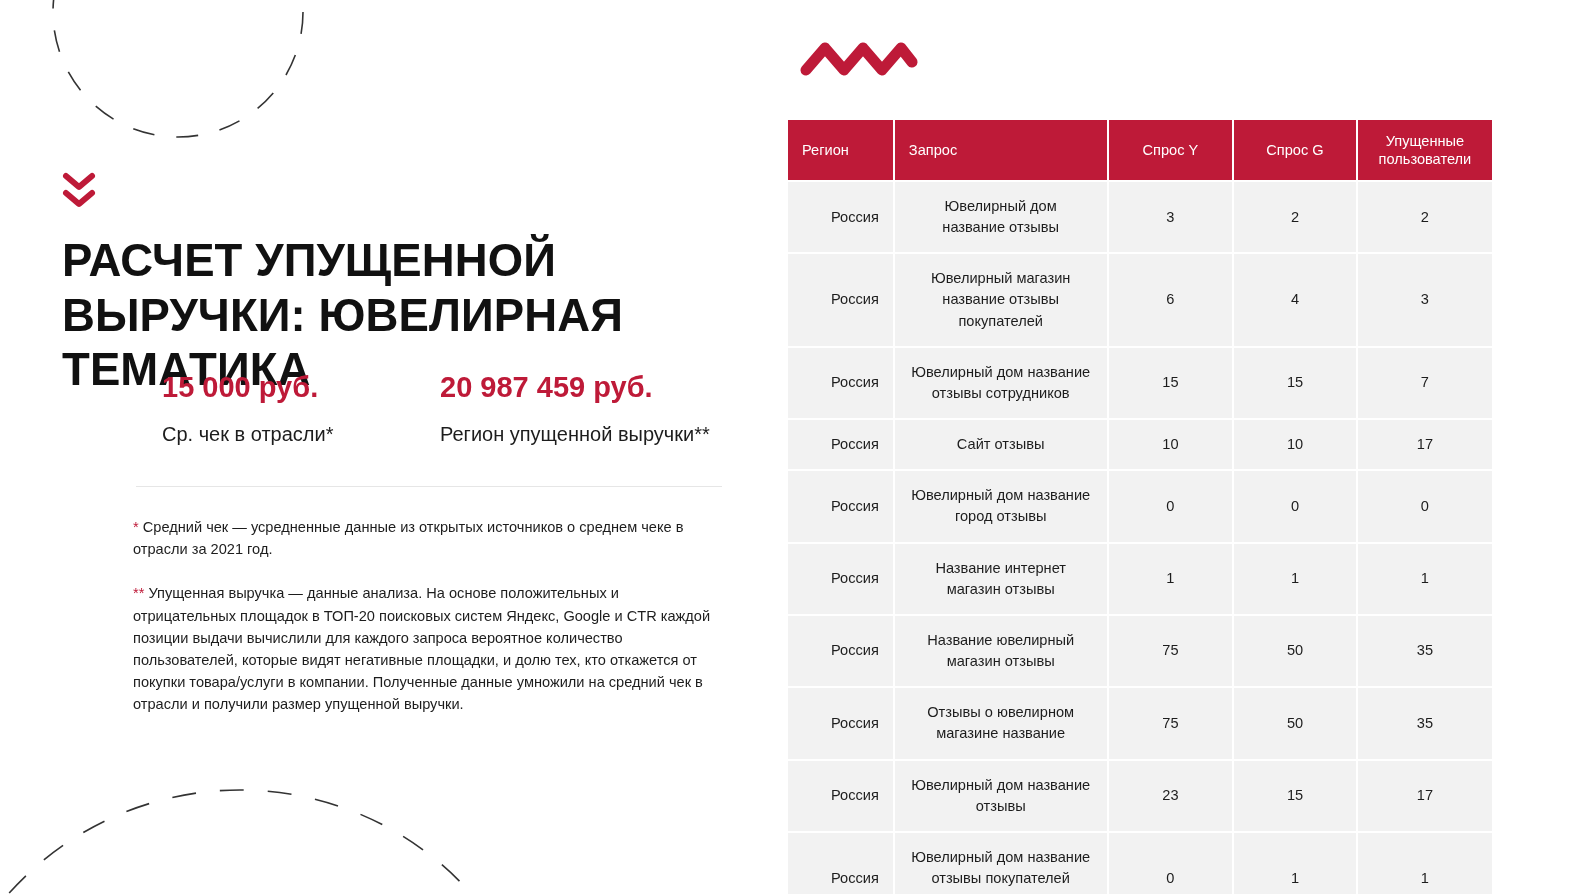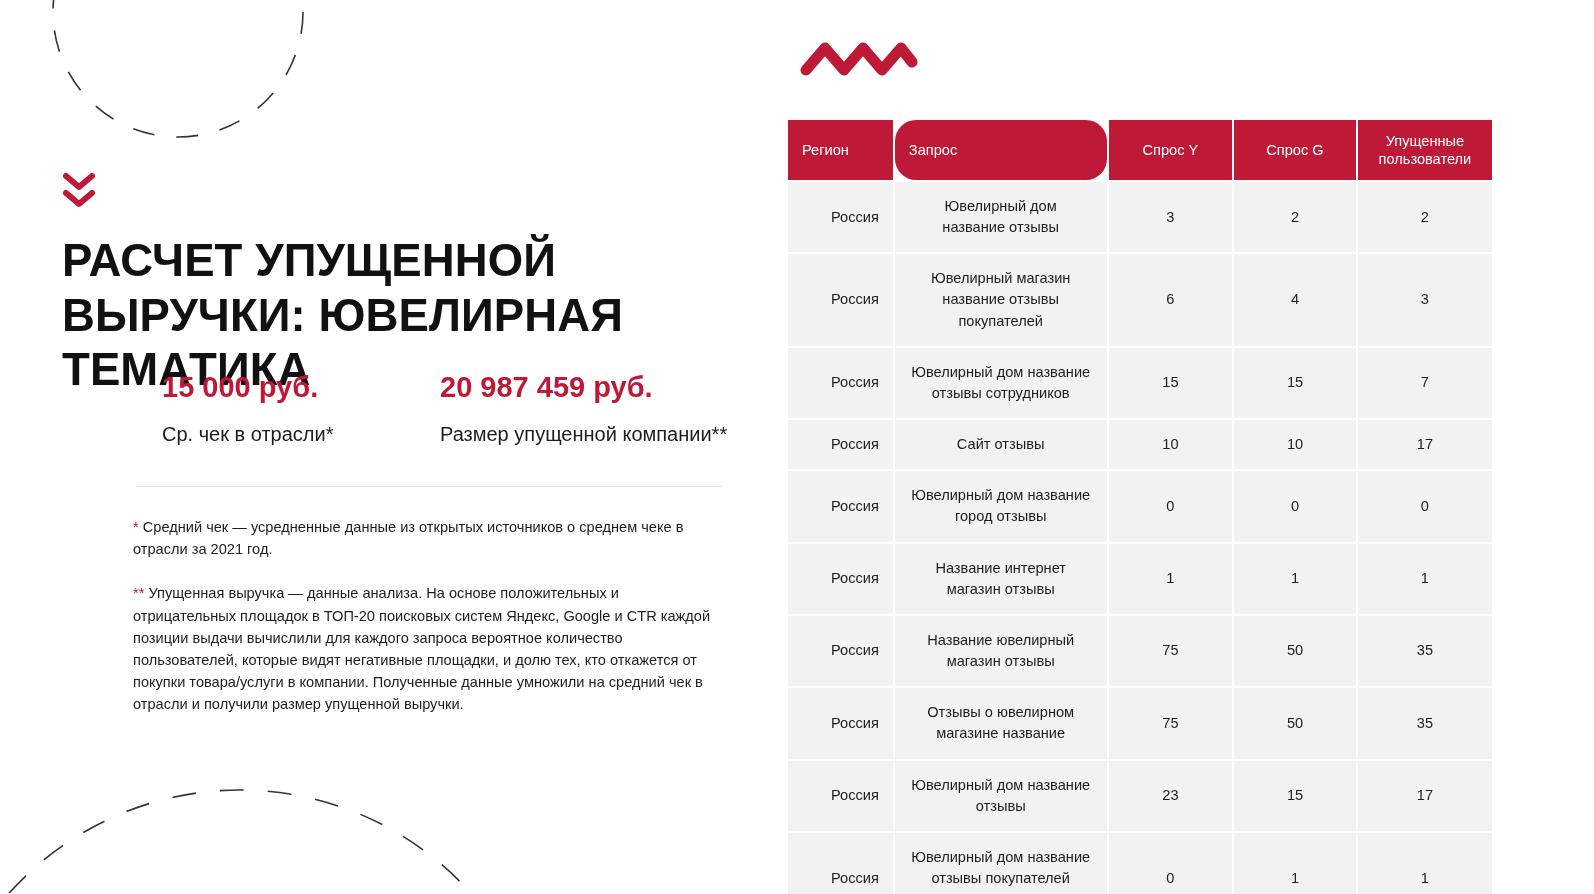--- a/index.html
+++ b/index.html
@@ -127,21 +127,21 @@
     height: 60px;
     padding: 6px 14px;
     vertical-align: middle;
     line-height: 1.25;
   }
   th.col-region, th.col-query { text-align: left; }
   th.col-num { text-align: center; }
 
   
   .col-region { width: 100px; }
-  .col-query  { width: 202px; border-radius: 21px; }
+  .col-query  { width: 202px; }
   .col-y      { width: 118px; margin-left: 44px; }
   .col-g      { width: 116px; }
   .col-missed { width: 128px; }
 
   #demand-table tbody td {
     background: #F2F2F2;
     color: #1d1d1d;
     font-size: 14.6px;
     line-height: 1.45;
     padding: 14px 14px;
@@ -176,21 +176,21 @@
       <h1 id="page-title">РАСЧЕТ УПУЩЕННОЙ ВЫРУЧКИ: ЮВЕЛИРНАЯ ТЕМАТИКА</h1>
     </div>
 
     <div id="stats">
       <div class="stat" id="stat-0">
         <div class="stat-value">15 000 руб.</div>
         <div class="stat-label">Ср. чек в отрасли*</div>
       </div>
       <div class="stat" id="stat-1">
         <div class="stat-value">20 987 459 руб.</div>
-        <div class="stat-label">Размер упущенной компании**</div>
+        <div class="stat-label">Регион упущенной выручки**</div>
       </div>
     </div>
 
     <div id="divider"></div>
 
     <div id="footnotes">
       <p class="footnote">
         <span class="fn-mark">*</span><span> Средний чек — усредненные данные из открытых источников о среднем чеке в отрасли за 2021 год.</span>
       </p>
       <p class="footnote">

